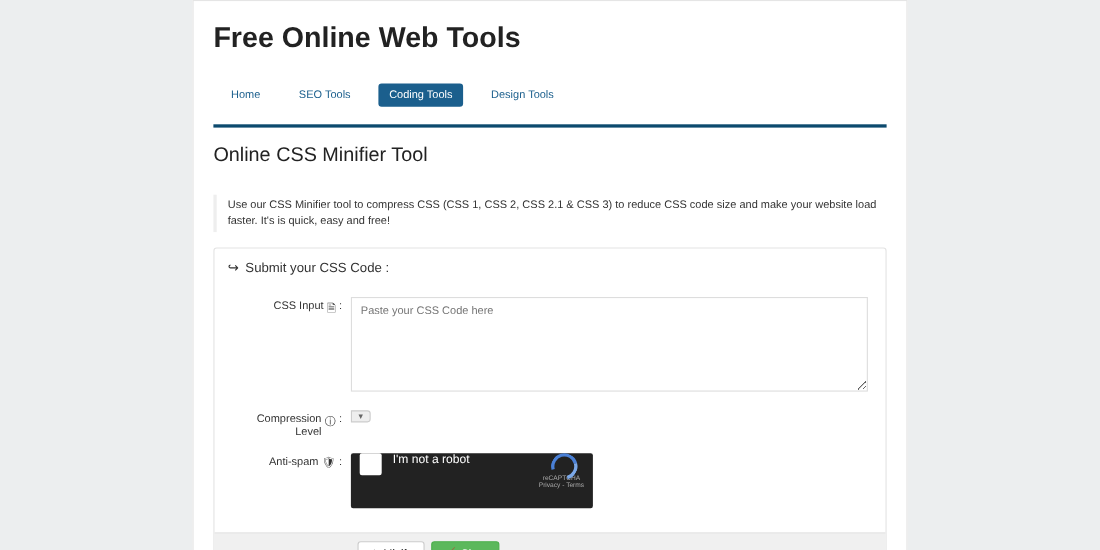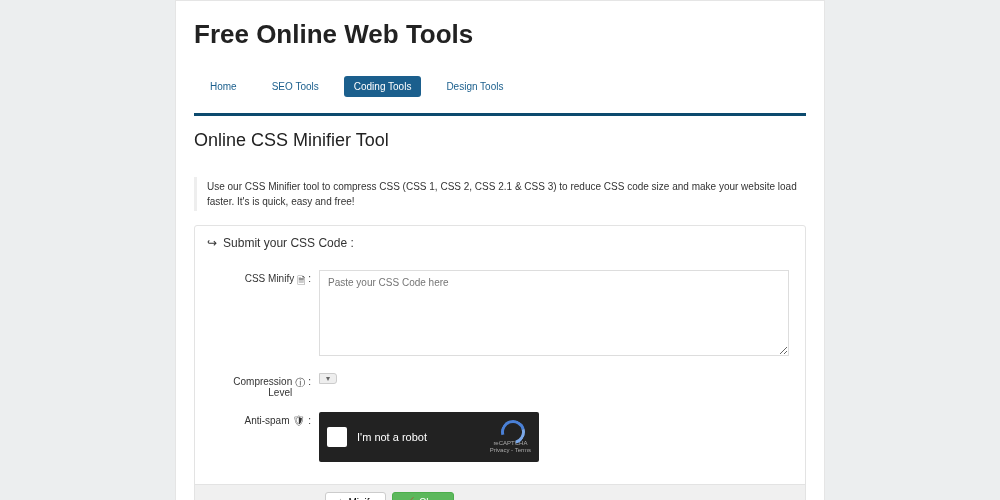--- a/index.html
+++ b/index.html
@@ -129,21 +129,20 @@
     font-size: 8px;
     color: #666;
     cursor: pointer;
   }
   .captcha {
     width: 220px;
     height: 50px;
     background: #222;
     border-radius: 2px;
     display: flex;
-    align-items: center;
     padding: 0 8px;
     gap: 10px;
     color: #fff;
     position: relative;
   }
   .captcha-check {
     width: 20px;
     height: 20px;
     background: #fff;
     border-radius: 2px;
@@ -219,21 +218,21 @@
   <div class="panel">
     <div class="panel-header">
       <span class="icon">↪</span>
       <span>Submit your CSS Code :</span>
     </div>
 
     <div class="panel-body">
 
       <div class="form-row">
         <div class="form-label">
-          <span>CSS Minify</span>
+          <span>CSS Input</span>
           <span class="lbl-icon">🗎</span>
             <span>:</span>
         </div>
         <div class="form-control">
           <textarea class="input" placeholder="Paste your CSS Code here" style=""></textarea>
         </div>
       </div>
 
       <div class="form-row">
         <div class="form-label">

